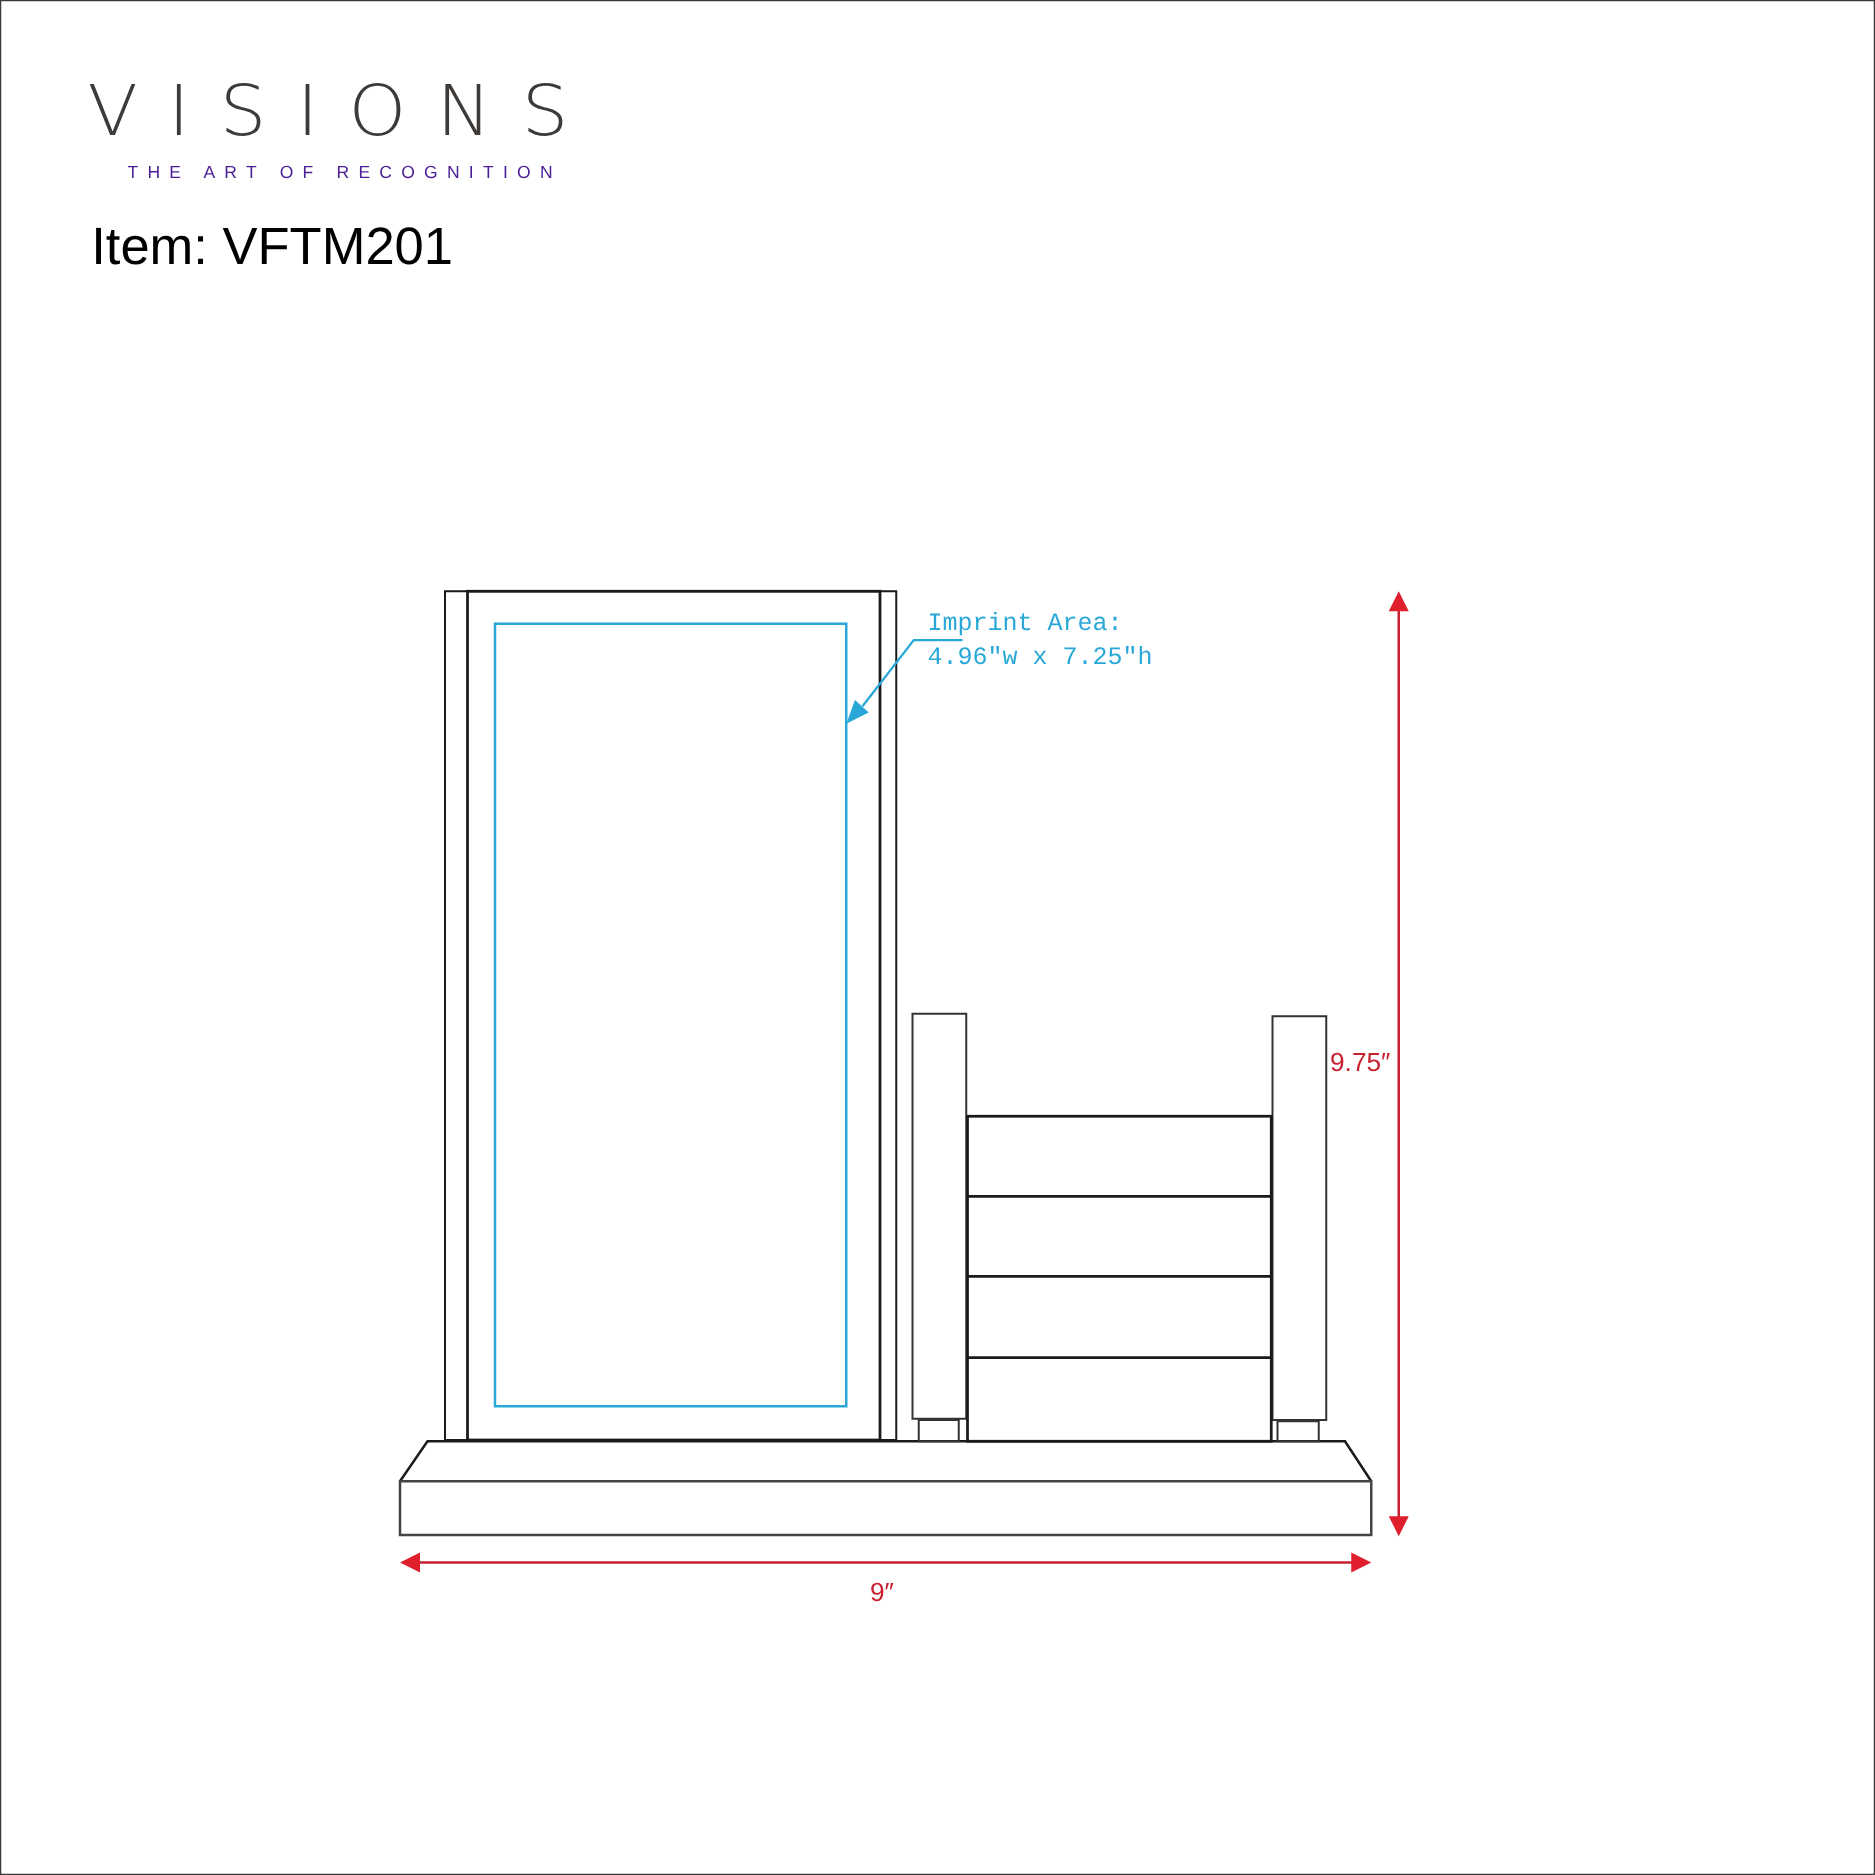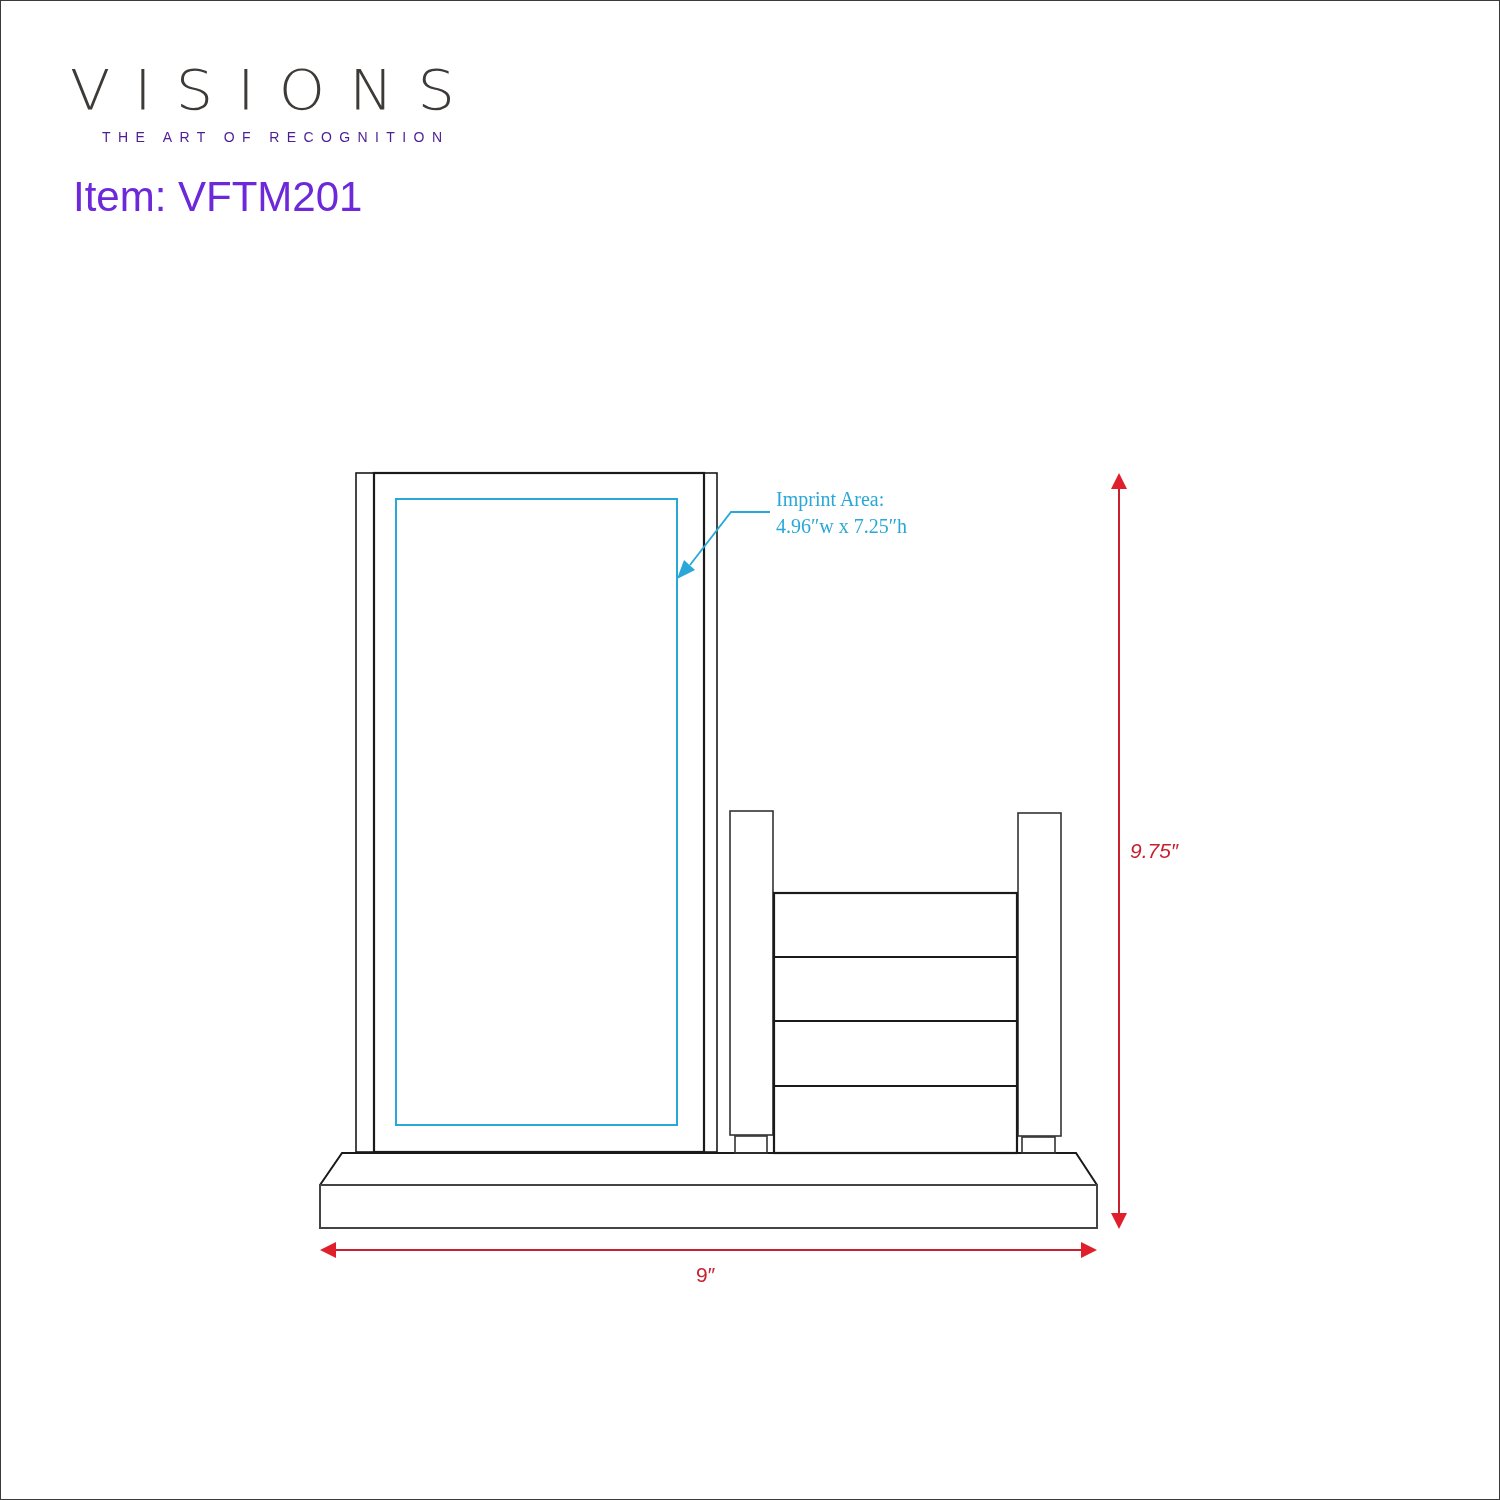--- a/index.html
+++ b/index.html
@@ -12,33 +12,33 @@
       transform: scaleX(1.05); transform-origin: left top;
     }
     .logo-tagline {
       position: absolute; left: 102px; top: 130px;
       font-family: "Liberation Sans", sans-serif; font-size: 14px;
       letter-spacing: 7.4px; color: #4c1d95; line-height: 1;
     }
     .item-title {
       position: absolute; left: 73px; top: 176px;
       font-family: "Liberation Sans", sans-serif; font-size: 42px;
-      color: #6d28d9; line-height: 1;
+      color: #000000; line-height: 1;
     }
     svg.drawing { position: absolute; left: 0; top: 0; }
     .imprint-label {
-      position: absolute; left: 776px; top: 486px;
-      font-family: Liberation Serif, serif; font-size: 20px;
+      position: absolute; left: 742px; top: 486px;
+      font-family: Liberation Mono, monospace; font-size: 20px;
       color: #29a8d8; line-height: 27px;
     }
     .dim-label {
       position: absolute; font-family: "Liberation Sans", sans-serif;
       font-size: 21px; color: #c8202f; line-height: 1;
     }
-    .dim-height { left: 1130px; top: 840px; font-style: italic; }
+    .dim-height { left: 1064px; top: 840px; }
     .dim-width { left: 696px; top: 1264px; }
   </style>
 </head>
 <body>
 
 <div class="page-border"></div>
 
 <div class="logo-word">VISIONS</div>
 <div class="logo-tagline">THE ART OF RECOGNITION</div>
 <div class="item-title">Item: VFTM201</div>

